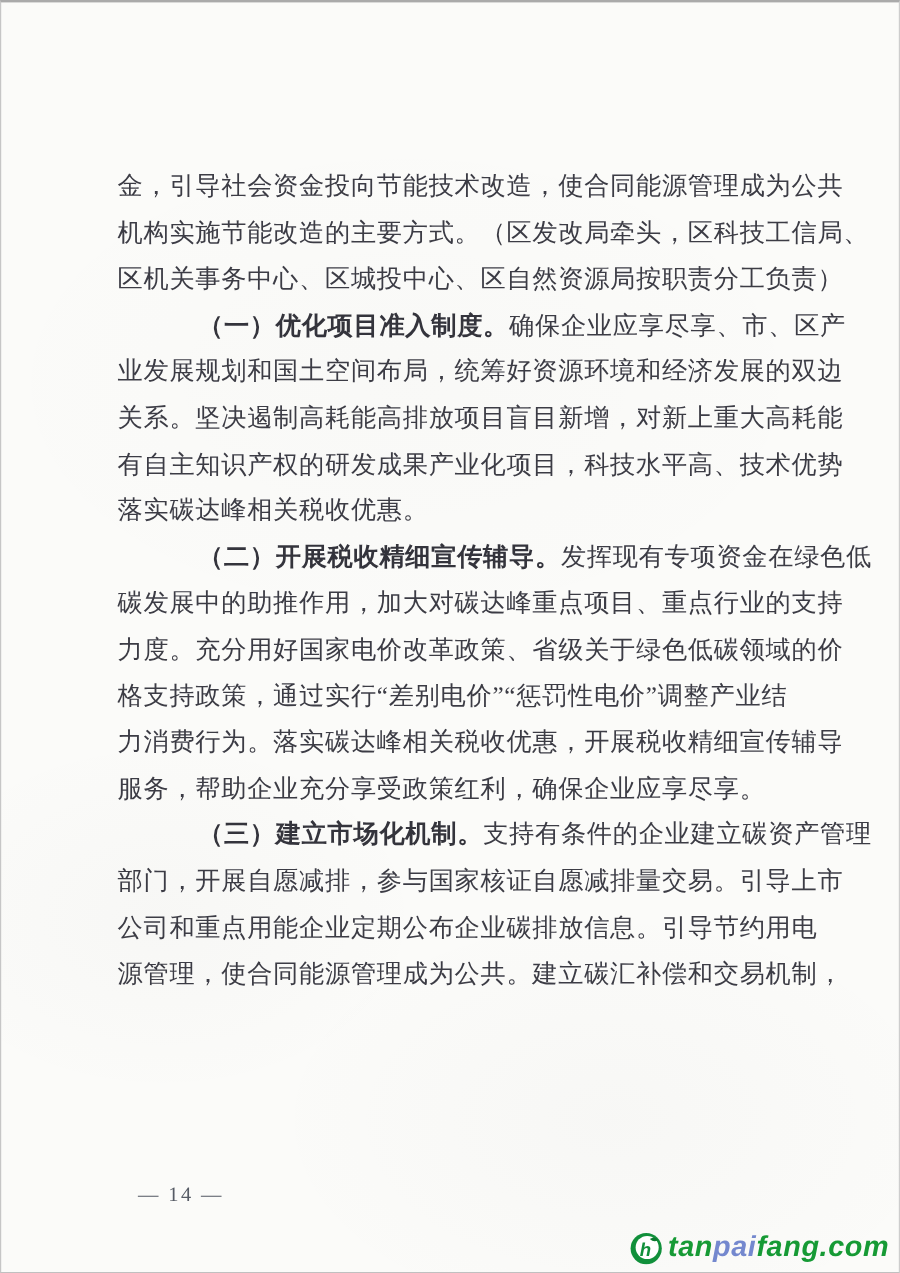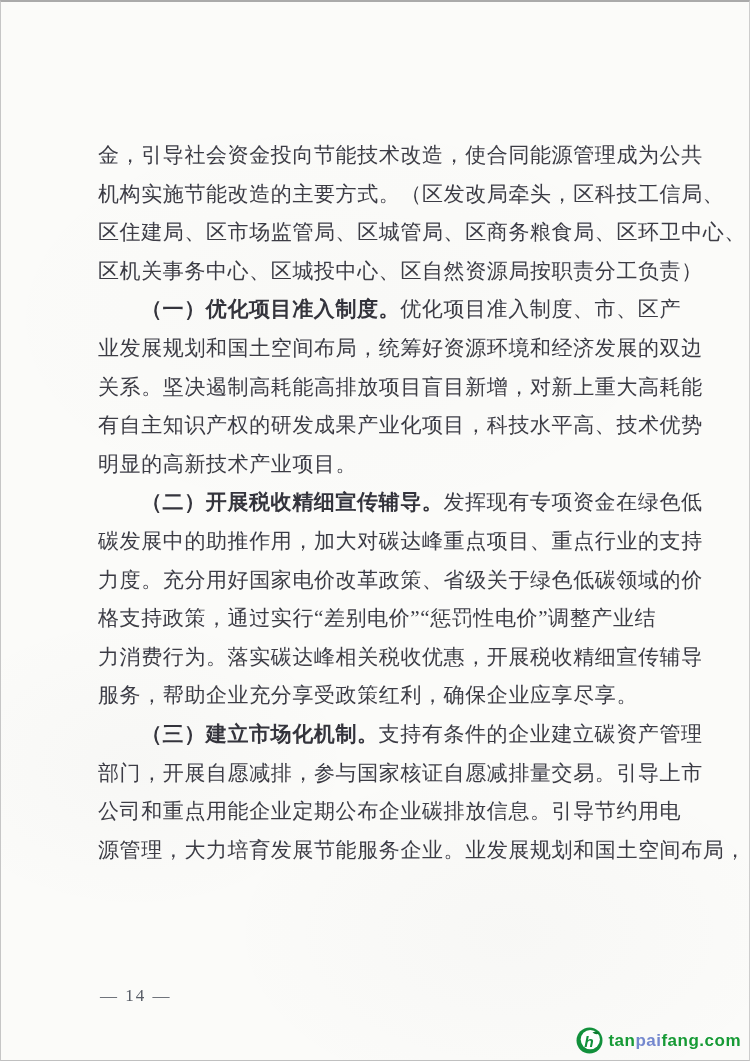--- a/index.html
+++ b/index.html
@@ -29,83 +29,83 @@
     font-size: 21px;
     color: #3c3c45;
     letter-spacing: 0.6px;
   }
   .ln {
     height: 38.6px;
     line-height: 38.6px;
     white-space: nowrap;
     overflow: visible;
   }
-  .ln .head { font-weight: bold; color: #34343c; }
+  .ln .head { font-weight: bold; color: #34343c; margin-left: 24px; }
   .ln.ind { padding-left: 43px; }
   .heading {
     font-family: "Liberation Sans", "DejaVu Sans", sans-serif;
     font-weight: bold;
     font-size: 21.5px;
     color: #2e2e36;
     padding-left: 47px;
     letter-spacing: 2px;
   }
   .page-number {
     position: absolute;
-    left: 99px;
+    left: 114px;
     top: 984px;
     font-size: 17px;
     color: #565b65;
     letter-spacing: 2px;
     font-family: "Liberation Serif", "DejaVu Serif", serif;
   }
   .watermark {
     position: absolute;
     right: 8px;
     bottom: 6px;
     display: flex;
     align-items: center;
     gap: 5px;
   }
   .watermark .brand {
     font-family: "Liberation Sans", "DejaVu Sans", sans-serif;
     font-weight: bold;
-    font-size: 17px;
+    font-style: italic;
+    font-size: 24px;
     letter-spacing: 0.5px;
     white-space: nowrap;
   }
   .brand .seg-green { color: #169a35; }
   .brand .seg-blue { color: #7488ce; }
   .logo-icon svg { display: block; }
 </style>
 </head>
 <body>
 
 <div class="page">
 
   <div class="text-block">
     <div class="ln"><span>金，引导社会资金投向节能技术改造，使合同能源管理成为公共</span></div>
     <div class="ln"><span>机构实施节能改造的主要方式。（区发改局牵头，区科技工信局、</span></div>
-    <div class="ln"><span>区住建局、区市场监管局、区城管局、区商务粮食局、区环卫中心、</span></div>
     <div class="ln"><span>区机关事务中心、区城投中心、区自然资源局按职责分工负责）</span></div>
-    <div class="ln ind"><span class="head">（一）优化项目准入制度。</span><span>优化项目准入制度、市、区产</span></div>
+    <div class="ln ind"><span class="head">（一）优化项目准入制度。</span><span>确保企业应享尽享、市、区产</span></div>
     <div class="ln"><span>业发展规划和国土空间布局，统筹好资源环境和经济发展的双边</span></div>
     <div class="ln"><span>关系。坚决遏制高耗能高排放项目盲目新增，对新上重大高耗能</span></div>
     <div class="ln"><span>有自主知识产权的研发成果产业化项目，科技水平高、技术优势</span></div>
-    <div class="ln"><span>明显的高新技术产业项目。</span></div>
+    <div class="ln"><span>落实碳达峰相关税收优惠。</span></div>
     <div class="ln ind"><span class="head">（二）开展税收精细宣传辅导。</span><span>发挥现有专项资金在绿色低</span></div>
     <div class="ln"><span>碳发展中的助推作用，加大对碳达峰重点项目、重点行业的支持</span></div>
     <div class="ln"><span>力度。充分用好国家电价改革政策、省级关于绿色低碳领域的价</span></div>
     <div class="ln"><span>格支持政策，通过实行“差别电价”“惩罚性电价”调整产业结</span></div>
     <div class="ln"><span>力消费行为。落实碳达峰相关税收优惠，开展税收精细宣传辅导</span></div>
     <div class="ln"><span>服务，帮助企业充分享受政策红利，确保企业应享尽享。</span></div>
     <div class="ln ind"><span class="head">（三）建立市场化机制。</span><span>支持有条件的企业建立碳资产管理</span></div>
     <div class="ln"><span>部门，开展自愿减排，参与国家核证自愿减排量交易。引导上市</span></div>
     <div class="ln"><span>公司和重点用能企业定期公布企业碳排放信息。引导节约用电</span></div>
-    <div class="ln"><span>源管理，大力培育发展节能服务企业。业发展规划和国土空间布局，</span></div>
+    <div class="ln"><span>源管理，使合同能源管理成为公共。建立碳汇补偿和交易机制，</span></div>
   </div>
 
   <div class="page-number">— 14 —</div>
 
   <div class="watermark">
     <span class="logo-icon">
       <svg width="27" height="27" viewBox="0 0 27 27">
         <circle cx="13.5" cy="13.5" r="13" fill="#11903b"></circle>
         <circle cx="14.3" cy="12.6" r="9.6" fill="#ffffff"></circle>
         <text x="8.2" y="19.5" font-size="15.5" font-weight="bold" font-style="italic" fill="#11903b" font-family="&quot;Liberation Sans&quot;, sans-serif">h</text>

